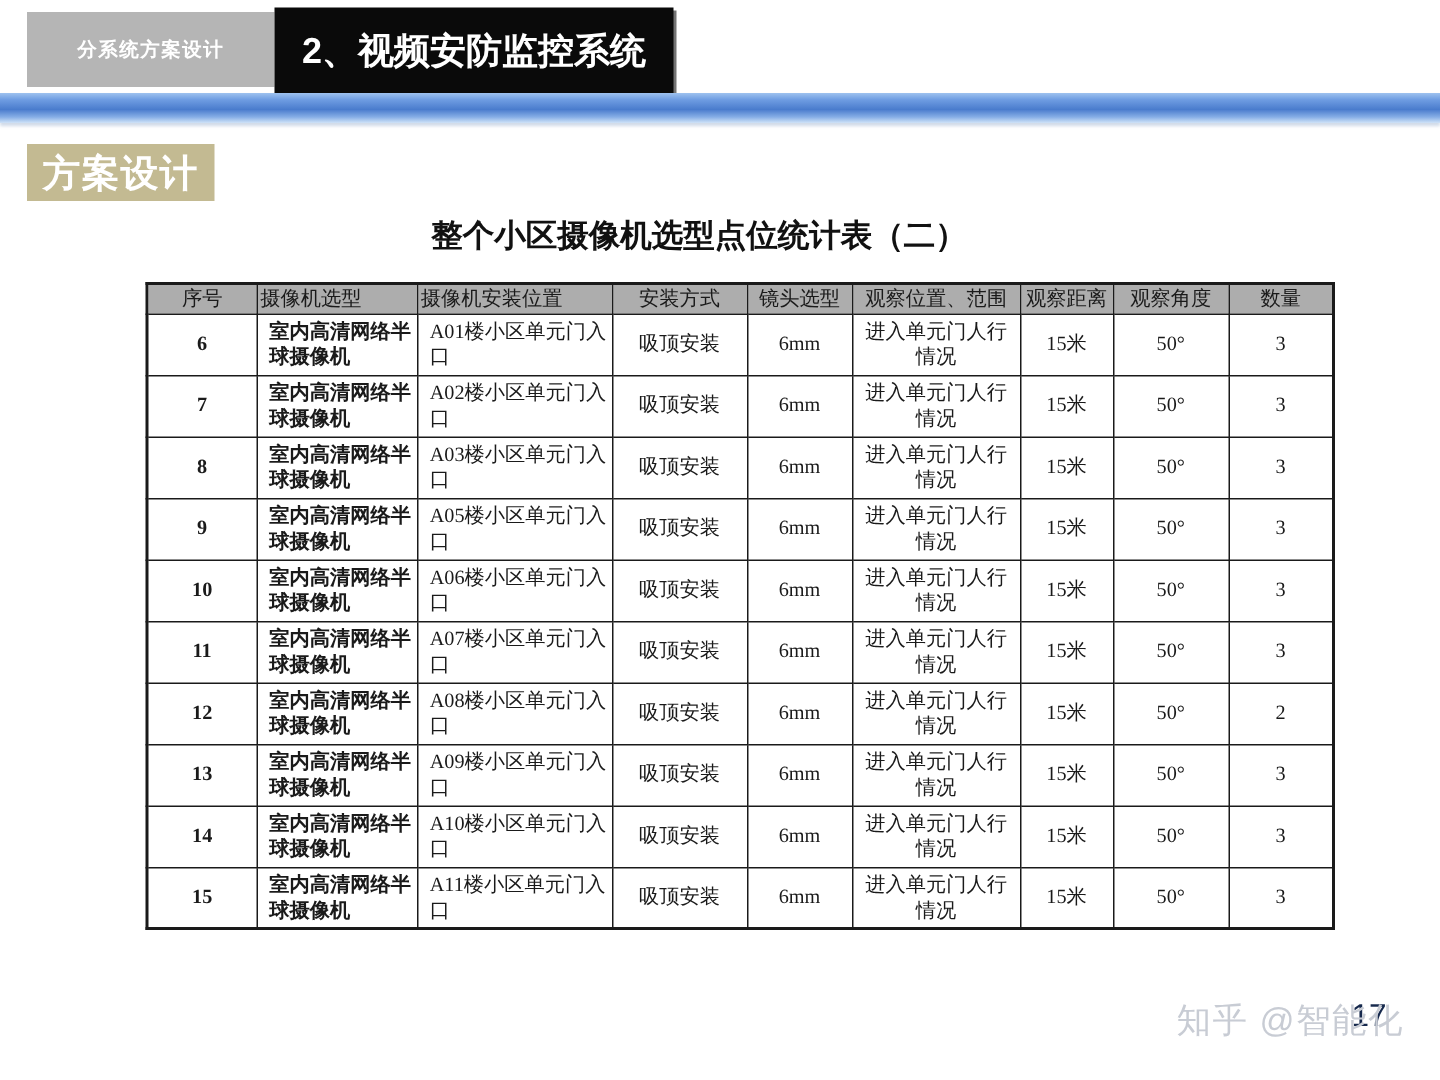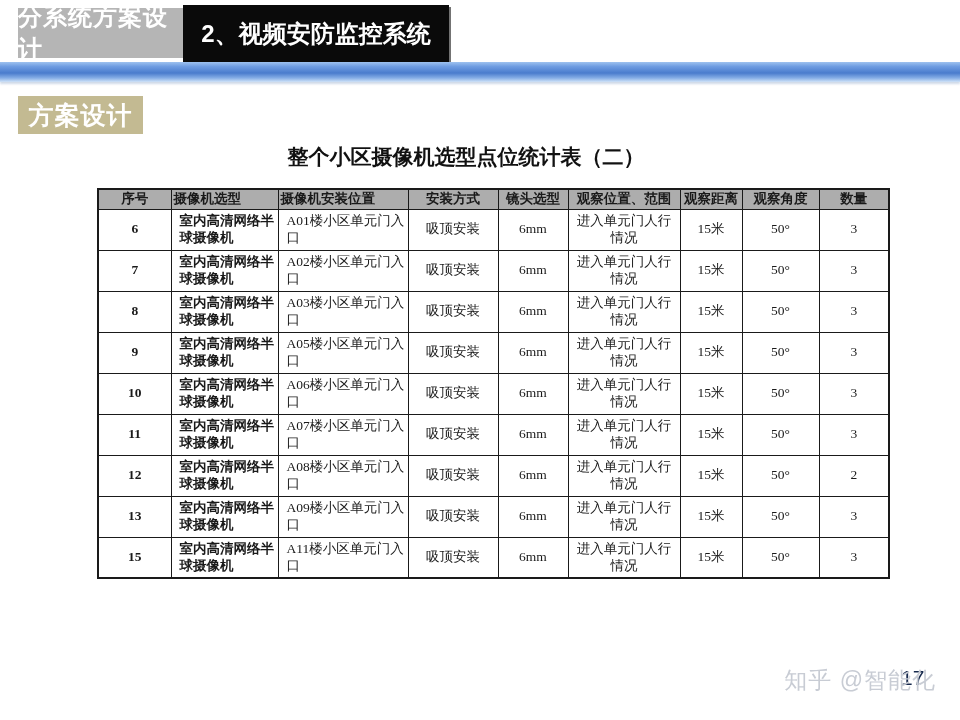--- a/index.html
+++ b/index.html
@@ -21,21 +21,21 @@
     background:#ffffff;
     overflow:hidden;
     font-family:"Liberation Sans","DejaVu Sans",sans-serif;
   }
   
   .tab-gray {
     position:absolute; left:18px; top:8px;
     width:165px; height:50px;
     background:var(--tab-gray-bg);
     color:#ffffff;
-    font-size:24px; font-weight:bold;
+    font-size:13px; font-weight:bold;
     display:flex; align-items:center; justify-content:center;
     letter-spacing:1px;
   }
   .section-black {
     position:absolute; left:183px; top:5px;
     width:266px; height:57px;
     background:var(--section-bg);
     color:#ffffff;
     font-size:24px; font-weight:bold;
     display:flex; align-items:center; justify-content:center;
@@ -80,21 +80,21 @@
     font-size:13.5px;
     text-align:center;
     vertical-align:middle;
     line-height:1.25;
     overflow:hidden;
     padding:1px 2px;
   }
   table.stats th {
     background:var(--table-header-bg);
     height:16px;
-    font-weight:bold;
+    font-weight:normal;
   }
   table.stats td { height:41px; background:#ffffff; }
   
   table.stats th:nth-child(2), table.stats th:nth-child(3) { text-align:left; }
   
   table.stats td:nth-child(1), table.stats td:nth-child(2) { font-weight:bold; }
   table.stats td:nth-child(2), table.stats td:nth-child(3) { text-align:left; padding-left:8px; }
   col.c0{width:73px;} col.c1{width:107px;} col.c2{width:130px;}
   col.c3{width:90px;} col.c4{width:70px;} col.c5{width:112px;}
   col.c6{width:62px;} col.c7{width:77px;} col.c8{width:70px;}
@@ -240,20 +240,31 @@
           <td>室内高清网络半球摄像机</td>
           <td>A09楼小区单元门入口</td>
           <td>吸顶安装</td>
           <td>6mm</td>
           <td>进入单元门人行情况</td>
           <td>15米</td>
           <td>50°</td>
           <td>3</td>
         </tr>
         <tr>
+          <td>14</td>
+          <td>室内高清网络半球摄像机</td>
+          <td>A10楼小区单元门入口</td>
+          <td>吸顶安装</td>
+          <td>6mm</td>
+          <td>进入单元门人行情况</td>
+          <td>15米</td>
+          <td>50°</td>
+          <td>3</td>
+        </tr>
+        <tr>
           <td>15</td>
           <td>室内高清网络半球摄像机</td>
           <td>A11楼小区单元门入口</td>
           <td>吸顶安装</td>
           <td>6mm</td>
           <td>进入单元门人行情况</td>
           <td>15米</td>
           <td>50°</td>
           <td>3</td>
         </tr>

